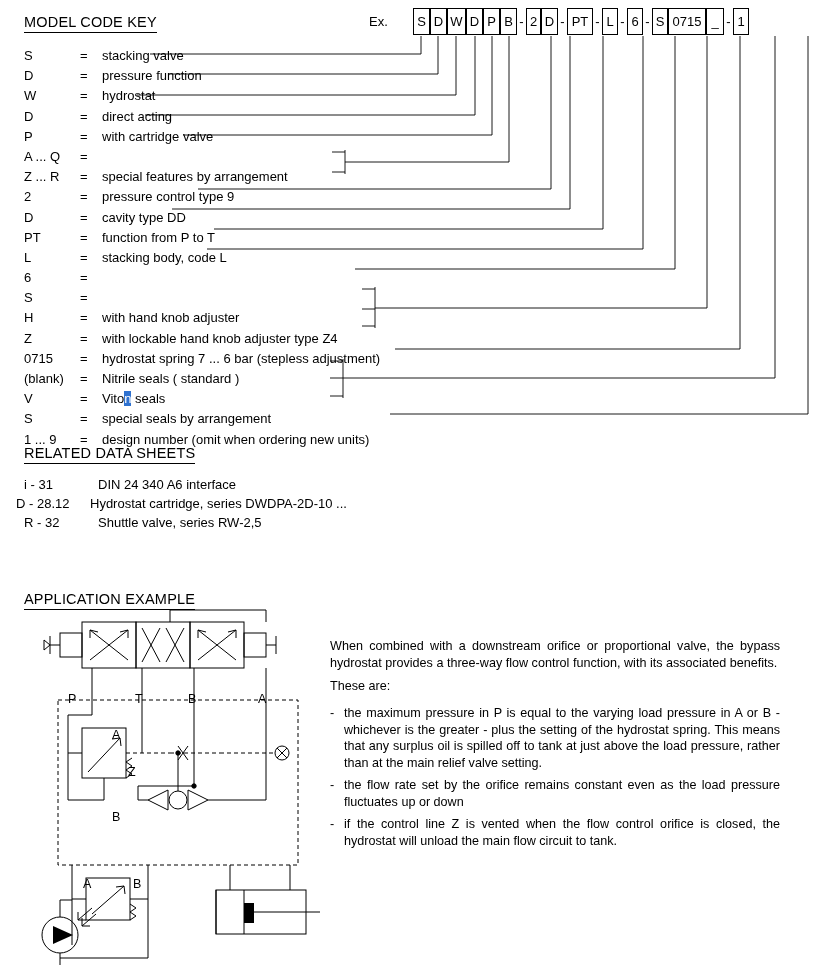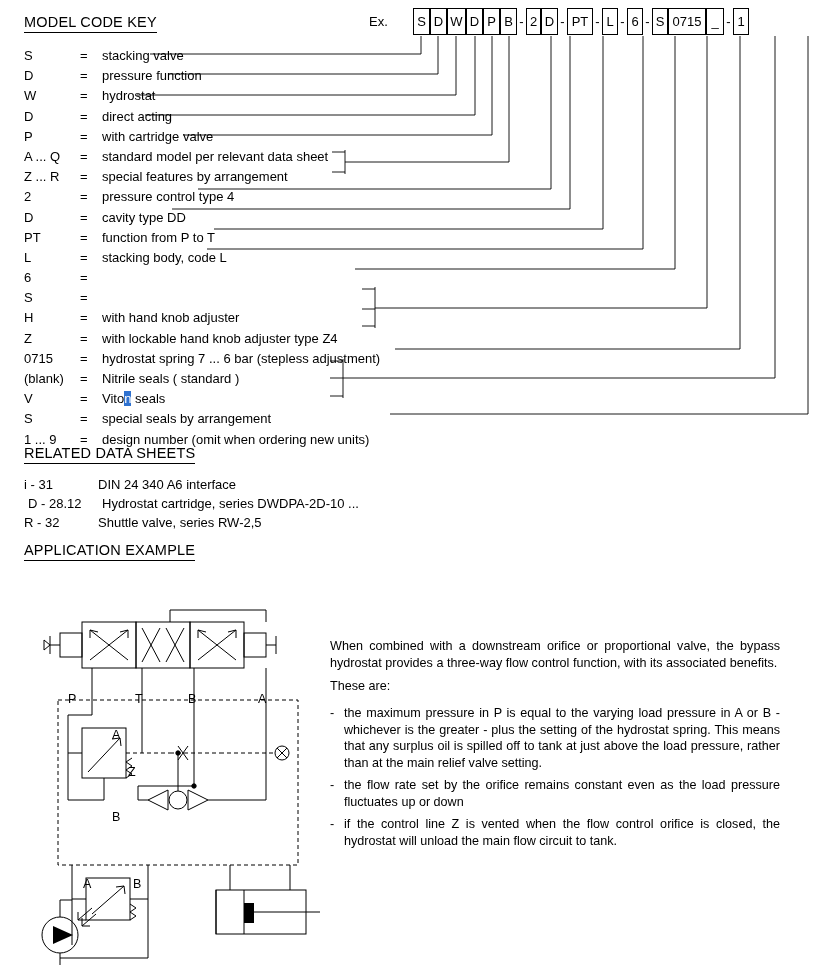--- a/index.html
+++ b/index.html
@@ -16,21 +16,21 @@
   
   .heading{
     position:absolute;
     font-size:14.5px;
     letter-spacing:.2px;
     padding-bottom:2px;
     border-bottom:1.4px solid #000;
   }
   #h-model{left:24px;top:14px;}
   #h-related{left:24px;top:445px;}
-  #h-application{left:24px;top:542px;text-align:right;}
+  #h-application{left:24px;top:591px;text-align:right;}
 
   
   #ex-label{position:absolute;left:369px;top:14px;font-size:13px;}
 
   
   .codebar{position:absolute;left:413px;top:8px;height:27px;display:flex;align-items:stretch;}
   .cbox{
     border:1.1px solid #000;
     background:#fff;
     font-size:13px;
@@ -52,21 +52,21 @@
   .hl{background:#2f72d0;color:#fff;}
 
   
   #leaders{position:absolute;left:0;top:0;width:833px;height:974px;}
 
   
   .rel{position:absolute;font-size:13px;}
   .rel .c1{position:absolute;left:0;top:0;}
   .rel .c2{position:absolute;left:74px;top:0;}
   #rel0{left:24px;top:477px;width:420px;height:18px;}
-  #rel1{left:28px;top:496px;width:420px;height:18px;}
+  #rel1{left:16px;top:496px;width:420px;height:18px;}
   #rel2{left:24px;top:515px;width:420px;height:18px;}
 
   
   .apptext{position:absolute;left:330px;width:450px;font-size:12.6px;line-height:16.6px;text-align:justify;}
   #ap0{top:622px;margin-top:16px;}
   #ap1{top:678px;}
   .bullet{position:absolute;left:330px;width:450px;font-size:12.6px;line-height:16.6px;text-align:justify;}
   .bullet .dash{position:absolute;left:0;top:0;}
   .bullet .btxt{display:block;margin-left:14px;}
   #b0{top:705px;}
@@ -134,31 +134,30 @@
         <span class="ktxt">direct acting</span>
       </div>
       <div class="krow">
         <span class="ksym">P</span>
         <span class="keq">=</span>
         <span class="ktxt">with cartridge valve</span>
       </div>
       <div class="krow">
         <span class="ksym">A ... Q</span>
         <span class="keq">=</span>
-        <span class="ktxt">standard model per relevant data sheet</span>
       </div>
       <div class="krow">
         <span class="ksym">Z ... R</span>
         <span class="keq">=</span>
         <span class="ktxt">special features by arrangement</span>
       </div>
       <div class="krow">
         <span class="ksym">2</span>
         <span class="keq">=</span>
-        <span class="ktxt">pressure control type 4</span>
+        <span class="ktxt">pressure control type 9</span>
       </div>
       <div class="krow">
         <span class="ksym">D</span>
         <span class="keq">=</span>
         <span class="ktxt">cavity type DD</span>
       </div>
       <div class="krow">
         <span class="ksym">PT</span>
         <span class="keq">=</span>
         <span class="ktxt">function from P to T</span>

